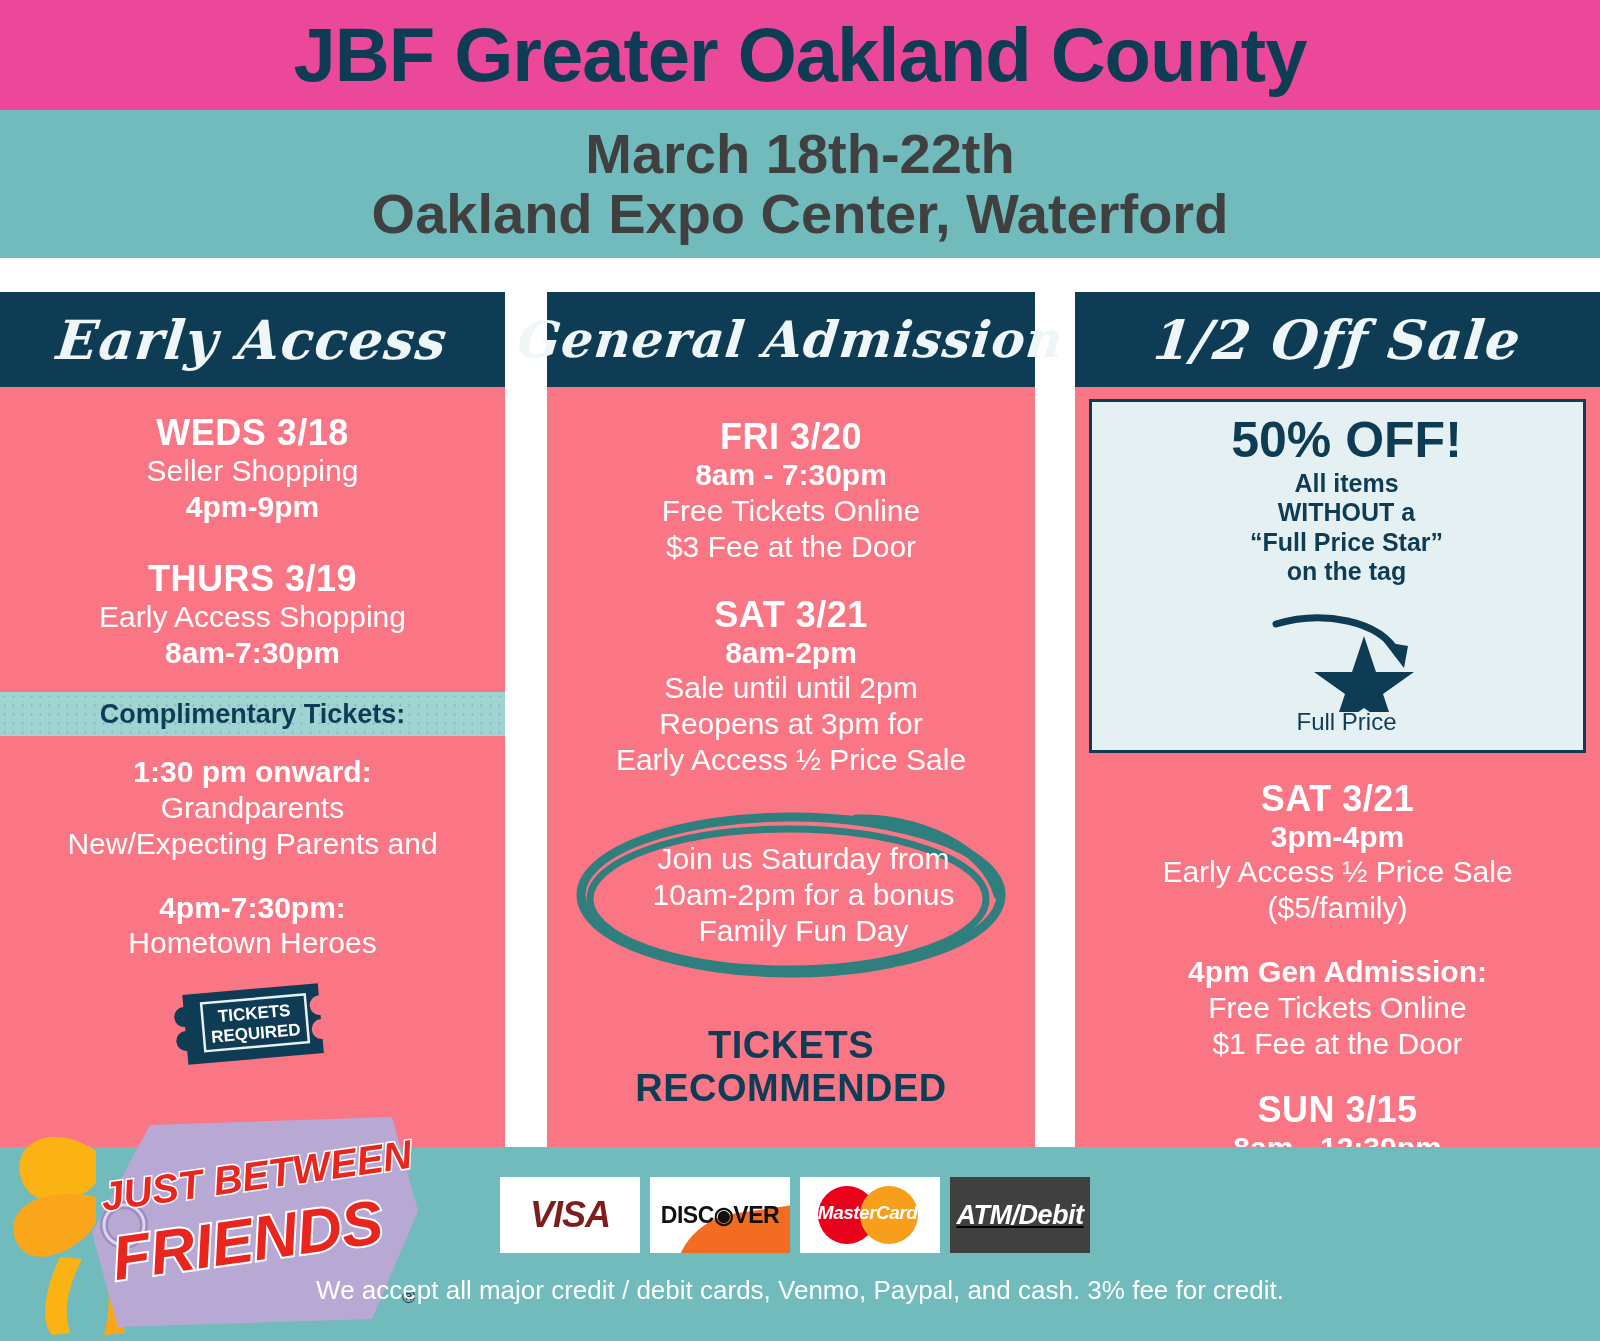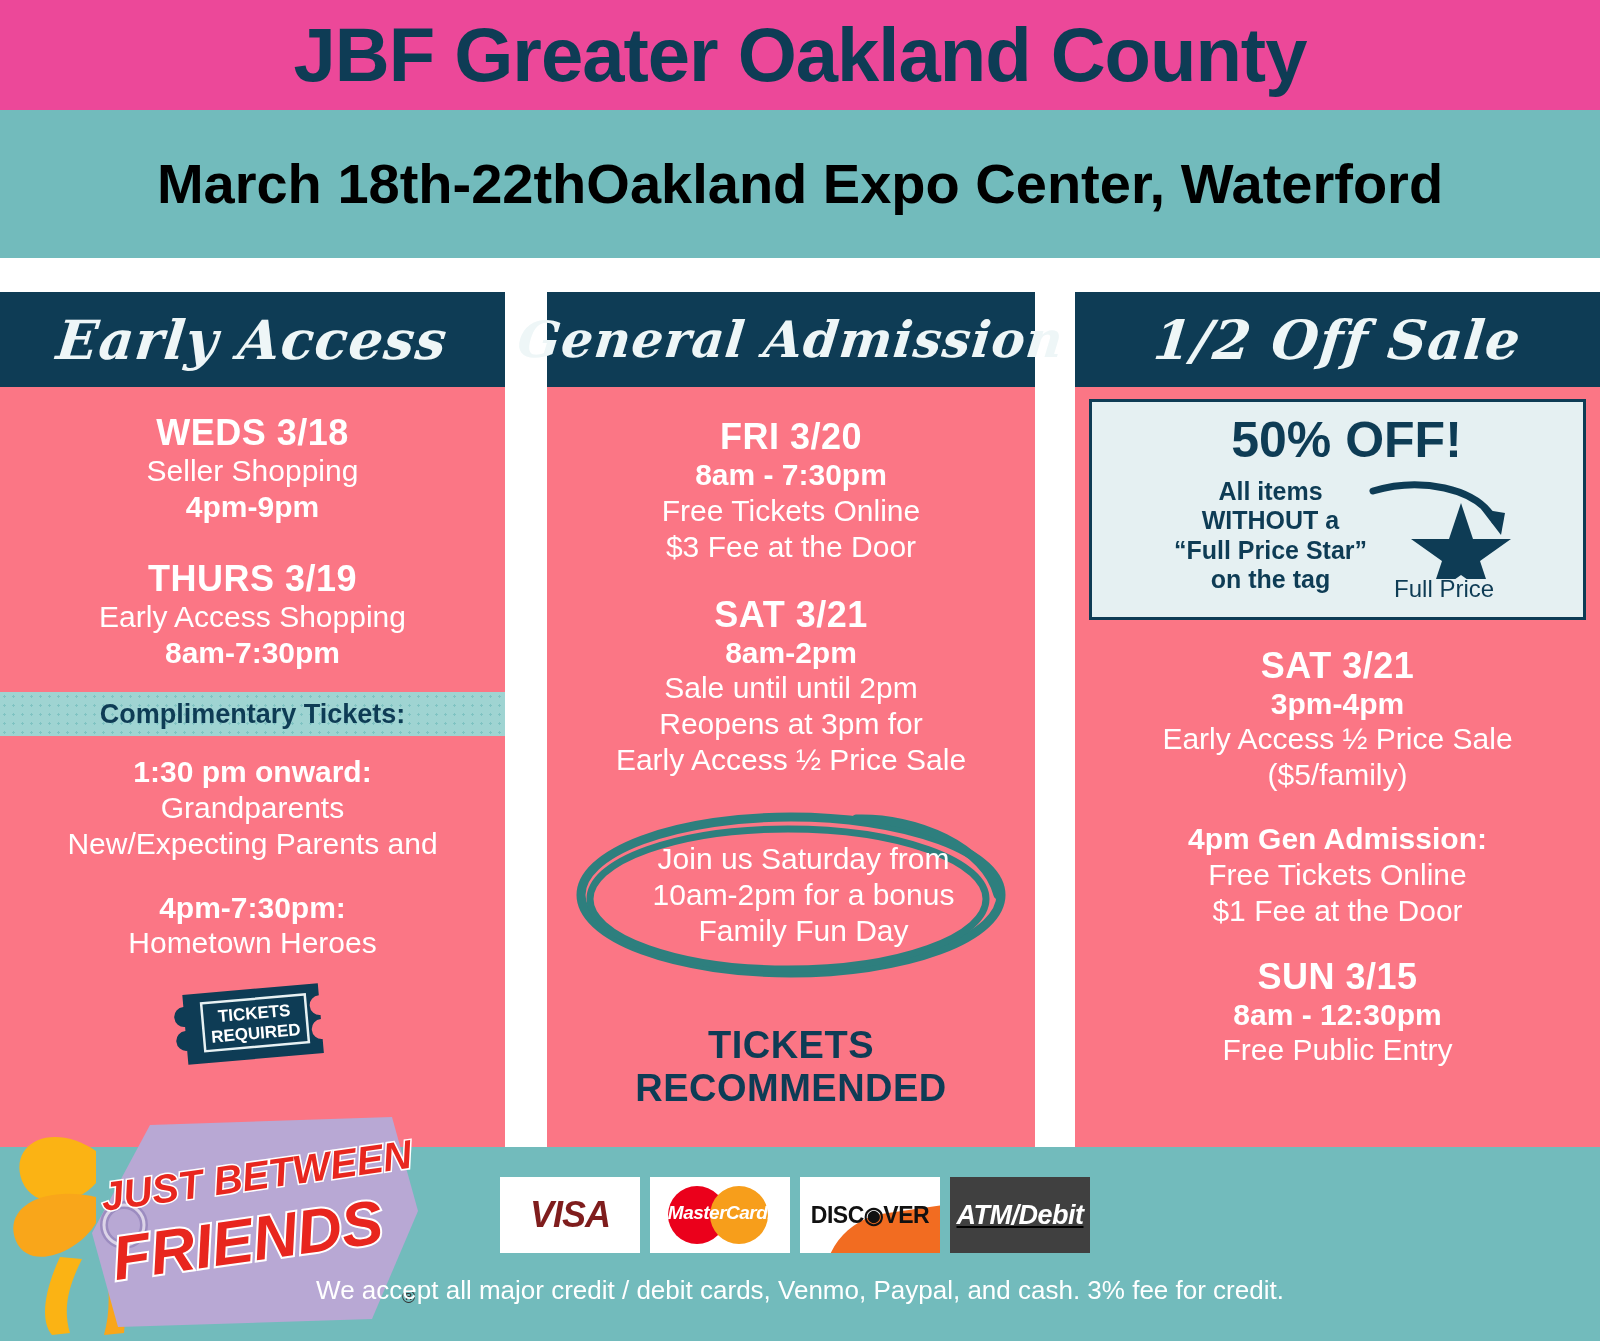--- a/index.html
+++ b/index.html
@@ -16,22 +16,22 @@
     height:110px;background:#ec4899;
     display:flex;align-items:center;justify-content:center;
   }
   .title-bar .title{
     font-size:76px;font-weight:bold;color:#0E3C55;
     letter-spacing:-1px;line-height:1;
     white-space:nowrap;
   }
   .subtitle-bar{
     height:148px;background:#72BBBC;
-    display:flex;flex-direction:row;align-items:center;justify-content:center;
-    color:#000000;
+    display:flex;flex-direction:column;align-items:center;justify-content:center;
+    color:#404040;
   }
   .subtitle-bar .line{
     font-size:56px;font-weight:bold;line-height:1.08;white-space:nowrap;
   }
 
   
   .columns{
     position:absolute;top:292px;left:0;width:1600px;height:855px;
     background:#ffffff;
   }
@@ -110,21 +110,21 @@
   
   .offbox{
     margin:12px 14px 0 14px;
     background:#E5F0F2;
     border:3px solid #0E3C55;
     padding:12px 10px 14px 28px;
     color:#0E3C55;
   }
   .offbox .pct{font-size:50px;font-weight:bold;line-height:1.05;}
   .offbox .rowgrid{
-    display:flex;align-items:center;justify-content:center;gap:2px;margin-top:2px;
+    display:flex;align-items:center;justify-content:center;gap:15px;margin-top:2px;flex-direction:column;
   }
   .offbox .lines{font-size:25px;font-weight:bold;line-height:1.18;text-align:center;}
   .offbox .starcol{display:flex;flex-direction:column;align-items:center;justify-content:center;}
   .offbox .fullprice{font-size:24px;font-weight:normal;margin-top:-4px;}
 
   
   .footer{
     position:absolute;left:0;top:1147px;width:1600px;height:194px;
     background:#72BBBC;
   }
@@ -336,29 +336,29 @@
       </g>
       <text x="402" y="196" fill="#333333" font-family="Liberation Sans, sans-serif" font-size="18">®</text>
     </svg>
   </div>
 
   <div class="cards">
     <div class="card">
       <span class="visa">VISA</span>
     </div>
     <div class="card">
+      <div class="disc-swoosh"></div>
+      <span class="disc">DISC◉VER</span>
+    </div>
+    <div class="card">
       <div class="mc">
         <div class="c1"></div>
         <div class="c2"></div>
         <div class="mctxt">MasterCard.</div>
       </div>
     </div>
-    <div class="card">
-      <div class="disc-swoosh"></div>
-      <span class="disc">DISC◉VER</span>
-    </div>
     <div class="card atm">
       <span class="atmtxt">ATM/Debit</span>
     </div>
   </div>
 
   <div class="foot-note">We accept all major credit / debit cards, Venmo, Paypal, and cash. 3% fee for credit.</div>
 </div>
 
 </body></html>

